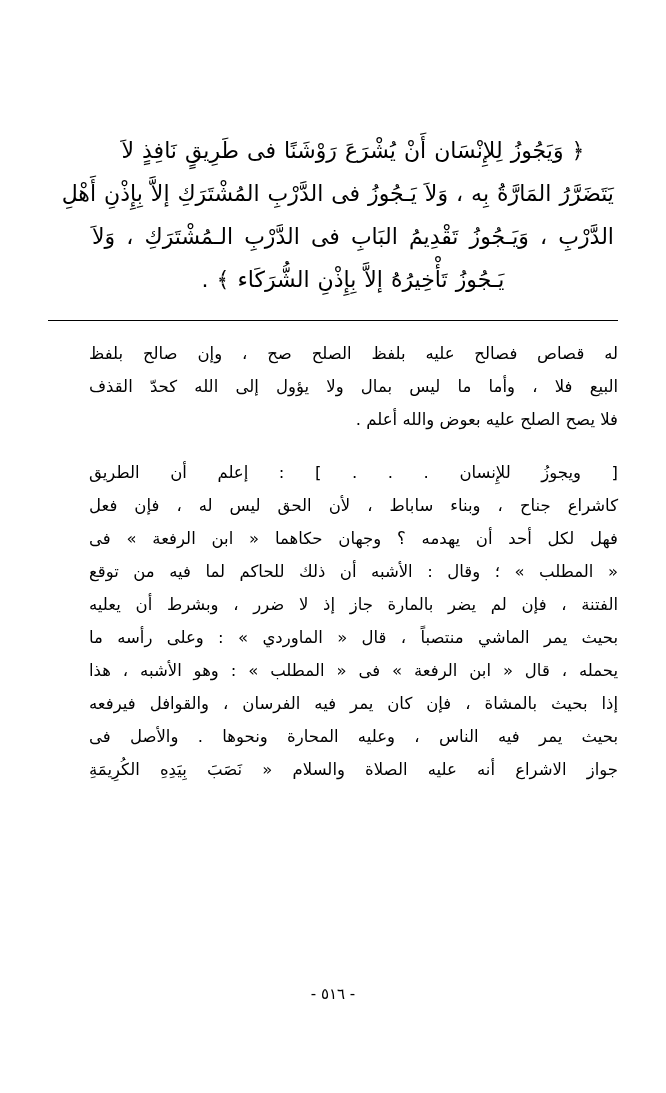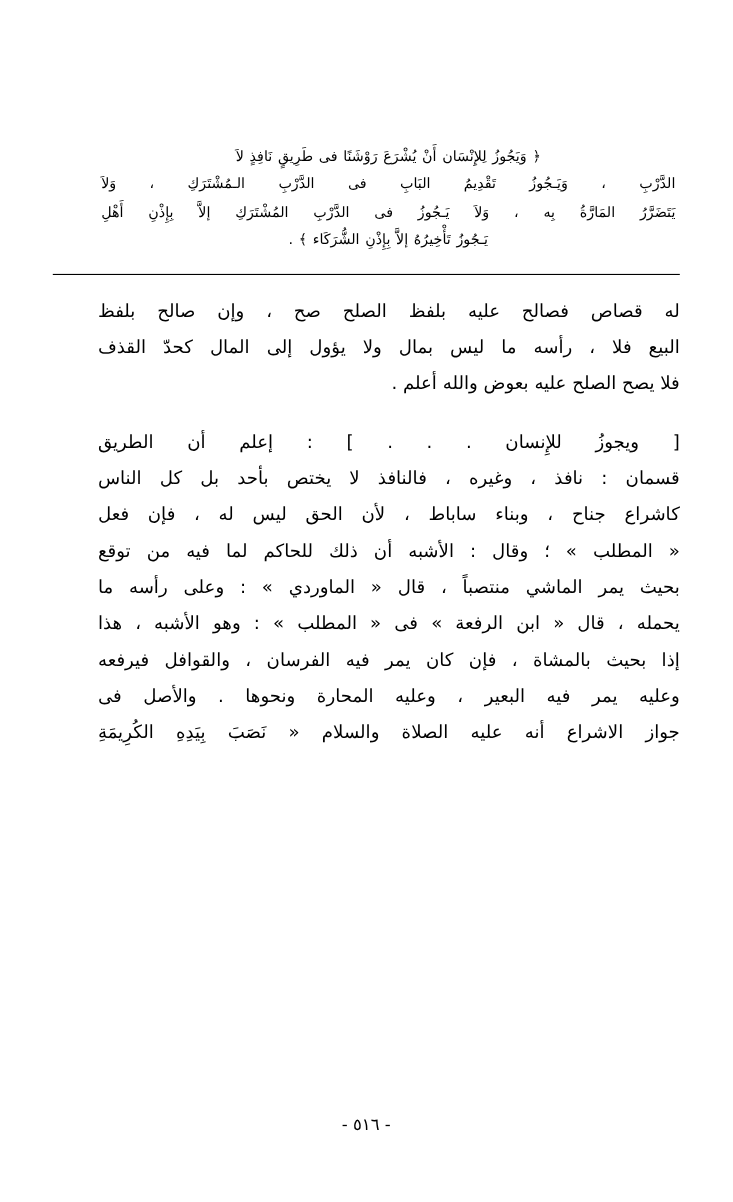--- a/index.html
+++ b/index.html
@@ -23,21 +23,21 @@
     position: relative;
   }
   .rtl {
     direction: rtl;
     text-align: right;
     unicode-bidi: embed;
   }
 
   
   .matn {
-    font-size: 13px;
+    font-size: 22px;
     line-height: 1.95;
     text-align: justify;
     text-align-last: center;
     letter-spacing: 0px;
     word-spacing: 1px;
     padding: 0 4px;
     margin-left: 40px;
   }
   .matn .line {
     display: block;
@@ -74,53 +74,54 @@
 
   .para.second {
     margin-top: 20px;
   }
 
   
   .folio {
     position: absolute;
     left: 0;
     right: 0;
-    bottom: 62px;
+    bottom: 90px;
     text-align: center;
     font-size: 15px;
     letter-spacing: 1px;
   }
 </style>
 </head>
 <body>
 
 <div class="page">
 
   <div class="matn rtl">
     <span class="line l1">﴿ وَيَجُوزُ لِلإِنْسَان أَنْ يُشْرَعَ رَوْشَنًا فى طَرِيقٍ نَافِذٍ لاَ</span>
+    <span class="line l2">يَتَضَرَّرُ المَارَّةُ بِه ، وَلاَ يَـجُوزُ فى الدَّرْبِ المُشْتَرَكِ إلاَّ بِإِذْنِ أَهْلِ</span>
     <span class="line l3">الدَّرْبِ ، وَيَـجُوزُ تَقْدِيمُ البَابِ فى الدَّرْبِ الـمُشْتَرَكِ ، وَلاَ</span>
-    <span class="line l2">يَتَضَرَّرُ المَارَّةُ بِه ، وَلاَ يَـجُوزُ فى الدَّرْبِ المُشْتَرَكِ إلاَّ بِإِذْنِ أَهْلِ</span>
     <span class="line l4">يَـجُوزُ تَأْخِيرُهُ إلاَّ بِإِذْنِ الشُّرَكَاء ﴾ .</span>
   </div>
 
   <hr class="divider">
 
   <div class="para rtl">
     <span class="line just">له قصاص فصالح عليه بلفظ الصلح صح ، وإن صالح بلفظ</span>
-    <span class="line just">البيع فلا ، رأسه ما ليس بمال ولا يؤول إلى المال كحدّ القذف</span>
+    <span class="line just">البيع فلا ، وأما ما ليس بمال ولا يؤول إلى الله كحدّ القذف</span>
     <span class="line center-last">فلا يصح الصلح عليه بعوض والله أعلم .</span>
   </div>
 
   <div class="para second rtl">
     <span class="line just">[ ويجوزُ للإِنسان . . . ] :  إعلم أن الطريق</span>
-    <span class="line just">قسمان : نافذ ، وغيره ، فالنافذ لا يختص بأحد بل كل الناس</span>
     <span class="line just">كاشراع جناح ، وبناء ساباط ، لأن الحق ليس له ، فإن فعل</span>
+    <span class="line just">فهل لكل أحد أن يهدمه ؟ وجهان حكاهما « ابن الرفعة » فى</span>
     <span class="line just">« المطلب » ؛ وقال : الأشبه أن ذلك للحاكم لما فيه من توقع</span>
+    <span class="line just">الفتنة ،  فإن لم يضر بالمارة جاز إذ لا ضرر ، وبشرط أن يعليه</span>
     <span class="line just">بحيث يمر الماشي منتصباً ، قال « الماوردي » : وعلى رأسه ما</span>
     <span class="line just">يحمله ، قال « ابن الرفعة » فى « المطلب » : وهو الأشبه ، هذا</span>
     <span class="line just">إذا بحيث بالمشاة ، فإن كان يمر فيه الفرسان ، والقوافل فيرفعه</span>
-    <span class="line just">وعليه يمر فيه البعير ، وعليه المحارة ونحوها .  والأصل فى</span>
+    <span class="line just">بحيث يمر فيه الناس ، وعليه المحارة ونحوها .  والأصل فى</span>
     <span class="line just">جواز الاشراع أنه عليه الصلاة والسلام « نَصَبَ بِيَدِهِ الكُرِيمَةِ</span>
   </div>
 
   <div class="folio">- ٥١٦ -</div>
 
 </div>
 
 </body></html>

